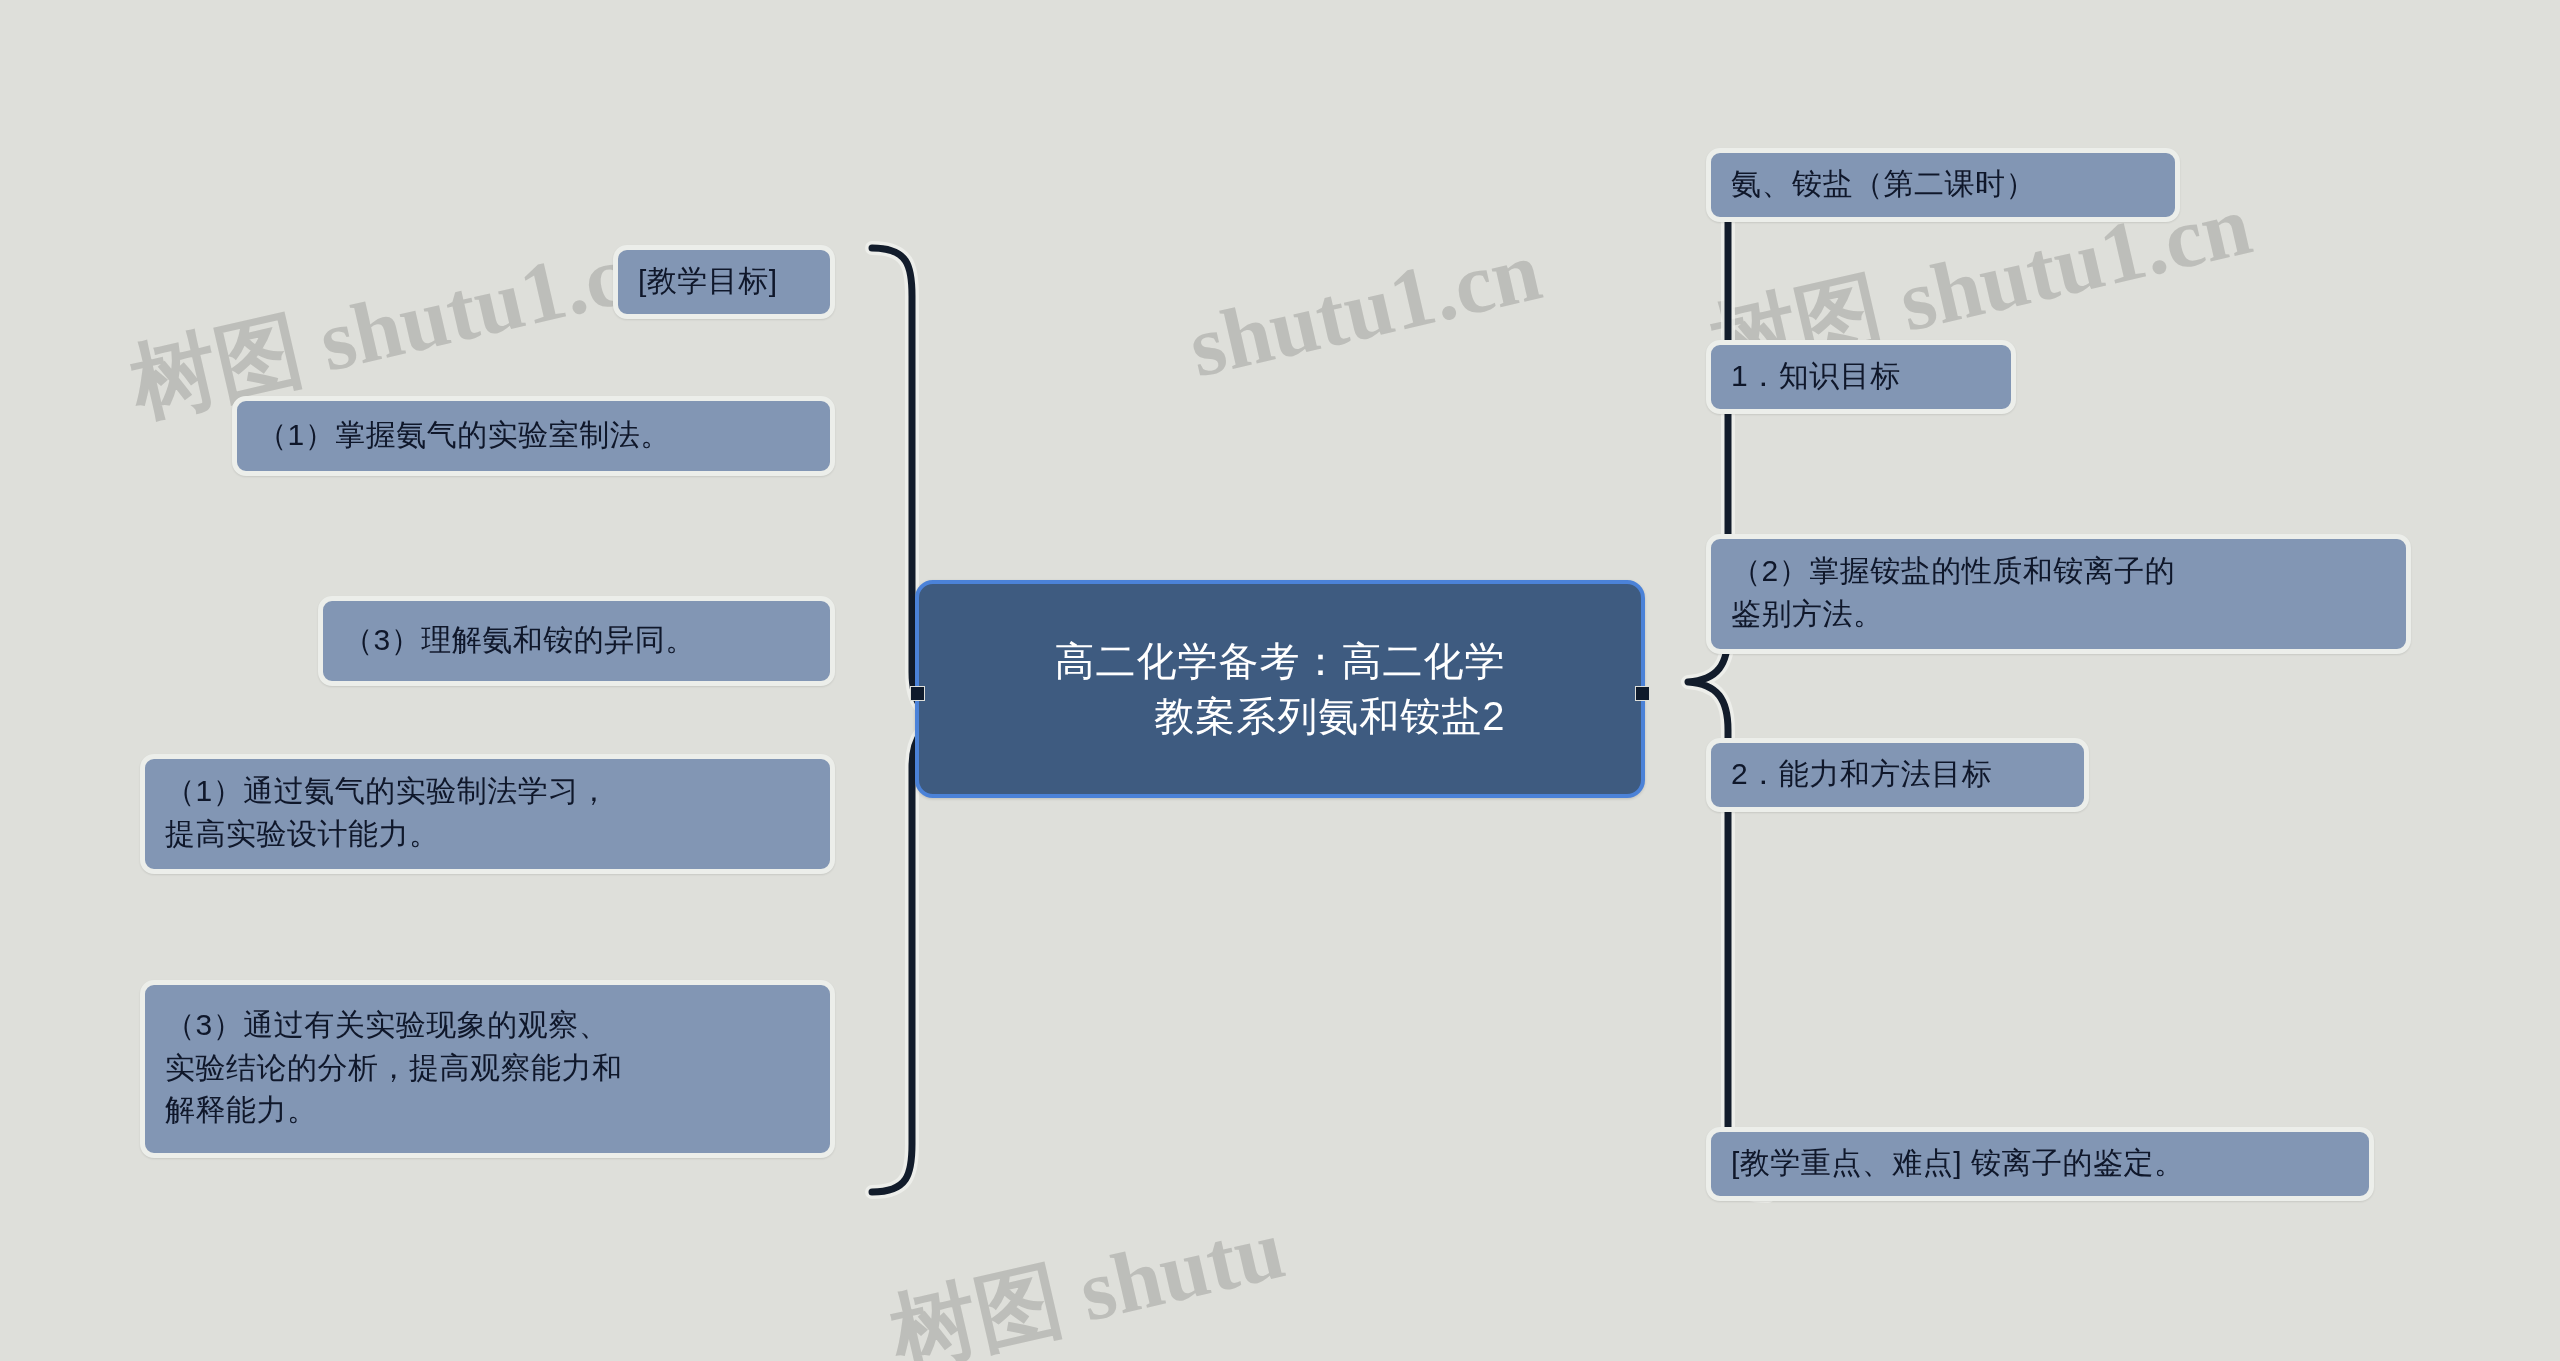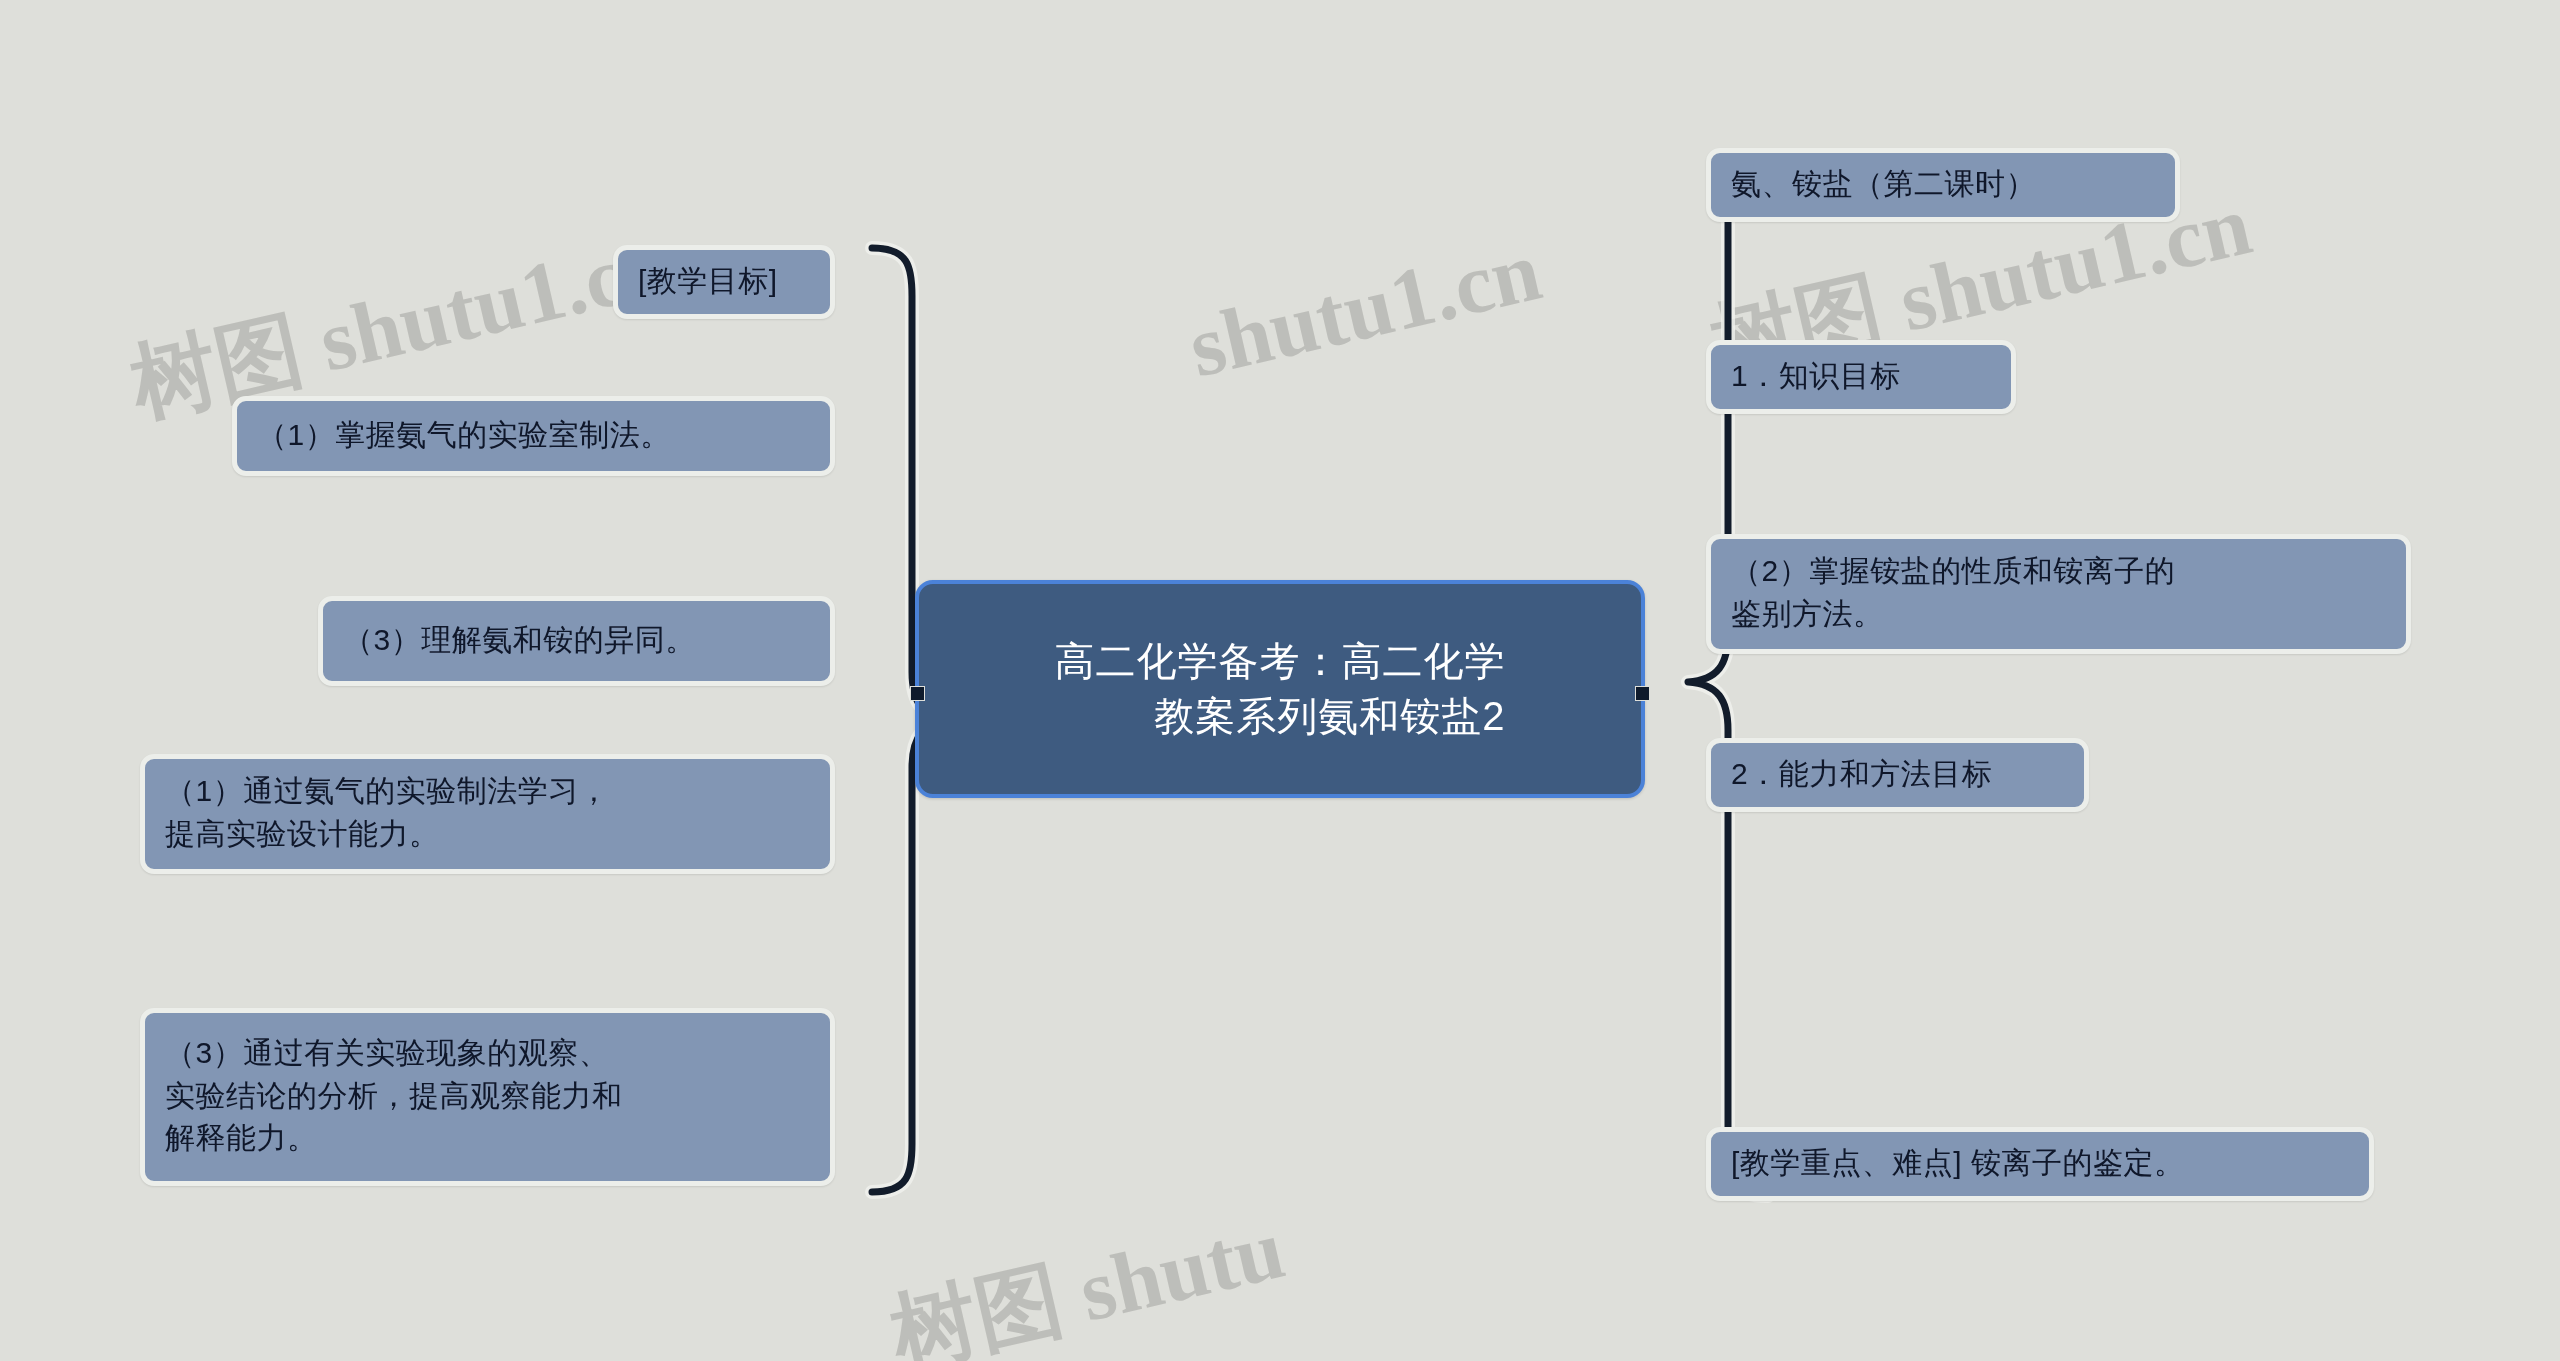--- a/index.html
+++ b/index.html
@@ -150,21 +150,21 @@
     <span class="txt">（3）理解氨和铵的异同。</span>
   </div>
 
   <div class="node" style="left:140px; top:754px; width:695px; height:120px;">
     <span class="txt">
       <span>（1）通过氨气的实验制法学习，</span><br>
       <span>提高实验设计能力。</span>
     </span>
   </div>
 
-  <div class="node" style="left:140px; top:980px; width:695px; height:178px;margin-top:28px;">
+  <div class="node" style="left:140px; top:980px; width:695px; height:178px;">
     <span class="txt">
       <span>（3）通过有关实验现象的观察、</span><br>
       <span>实验结论的分析，提高观察能力和</span><br>
       <span>解释能力。</span>
     </span>
   </div>
 
   <div id="central-node" style="left:915px; top:580px; width:730px; height:218px;text-align:right;">
     <span class="txt">
       <span>高二化学备考：高二化学</span><br>

